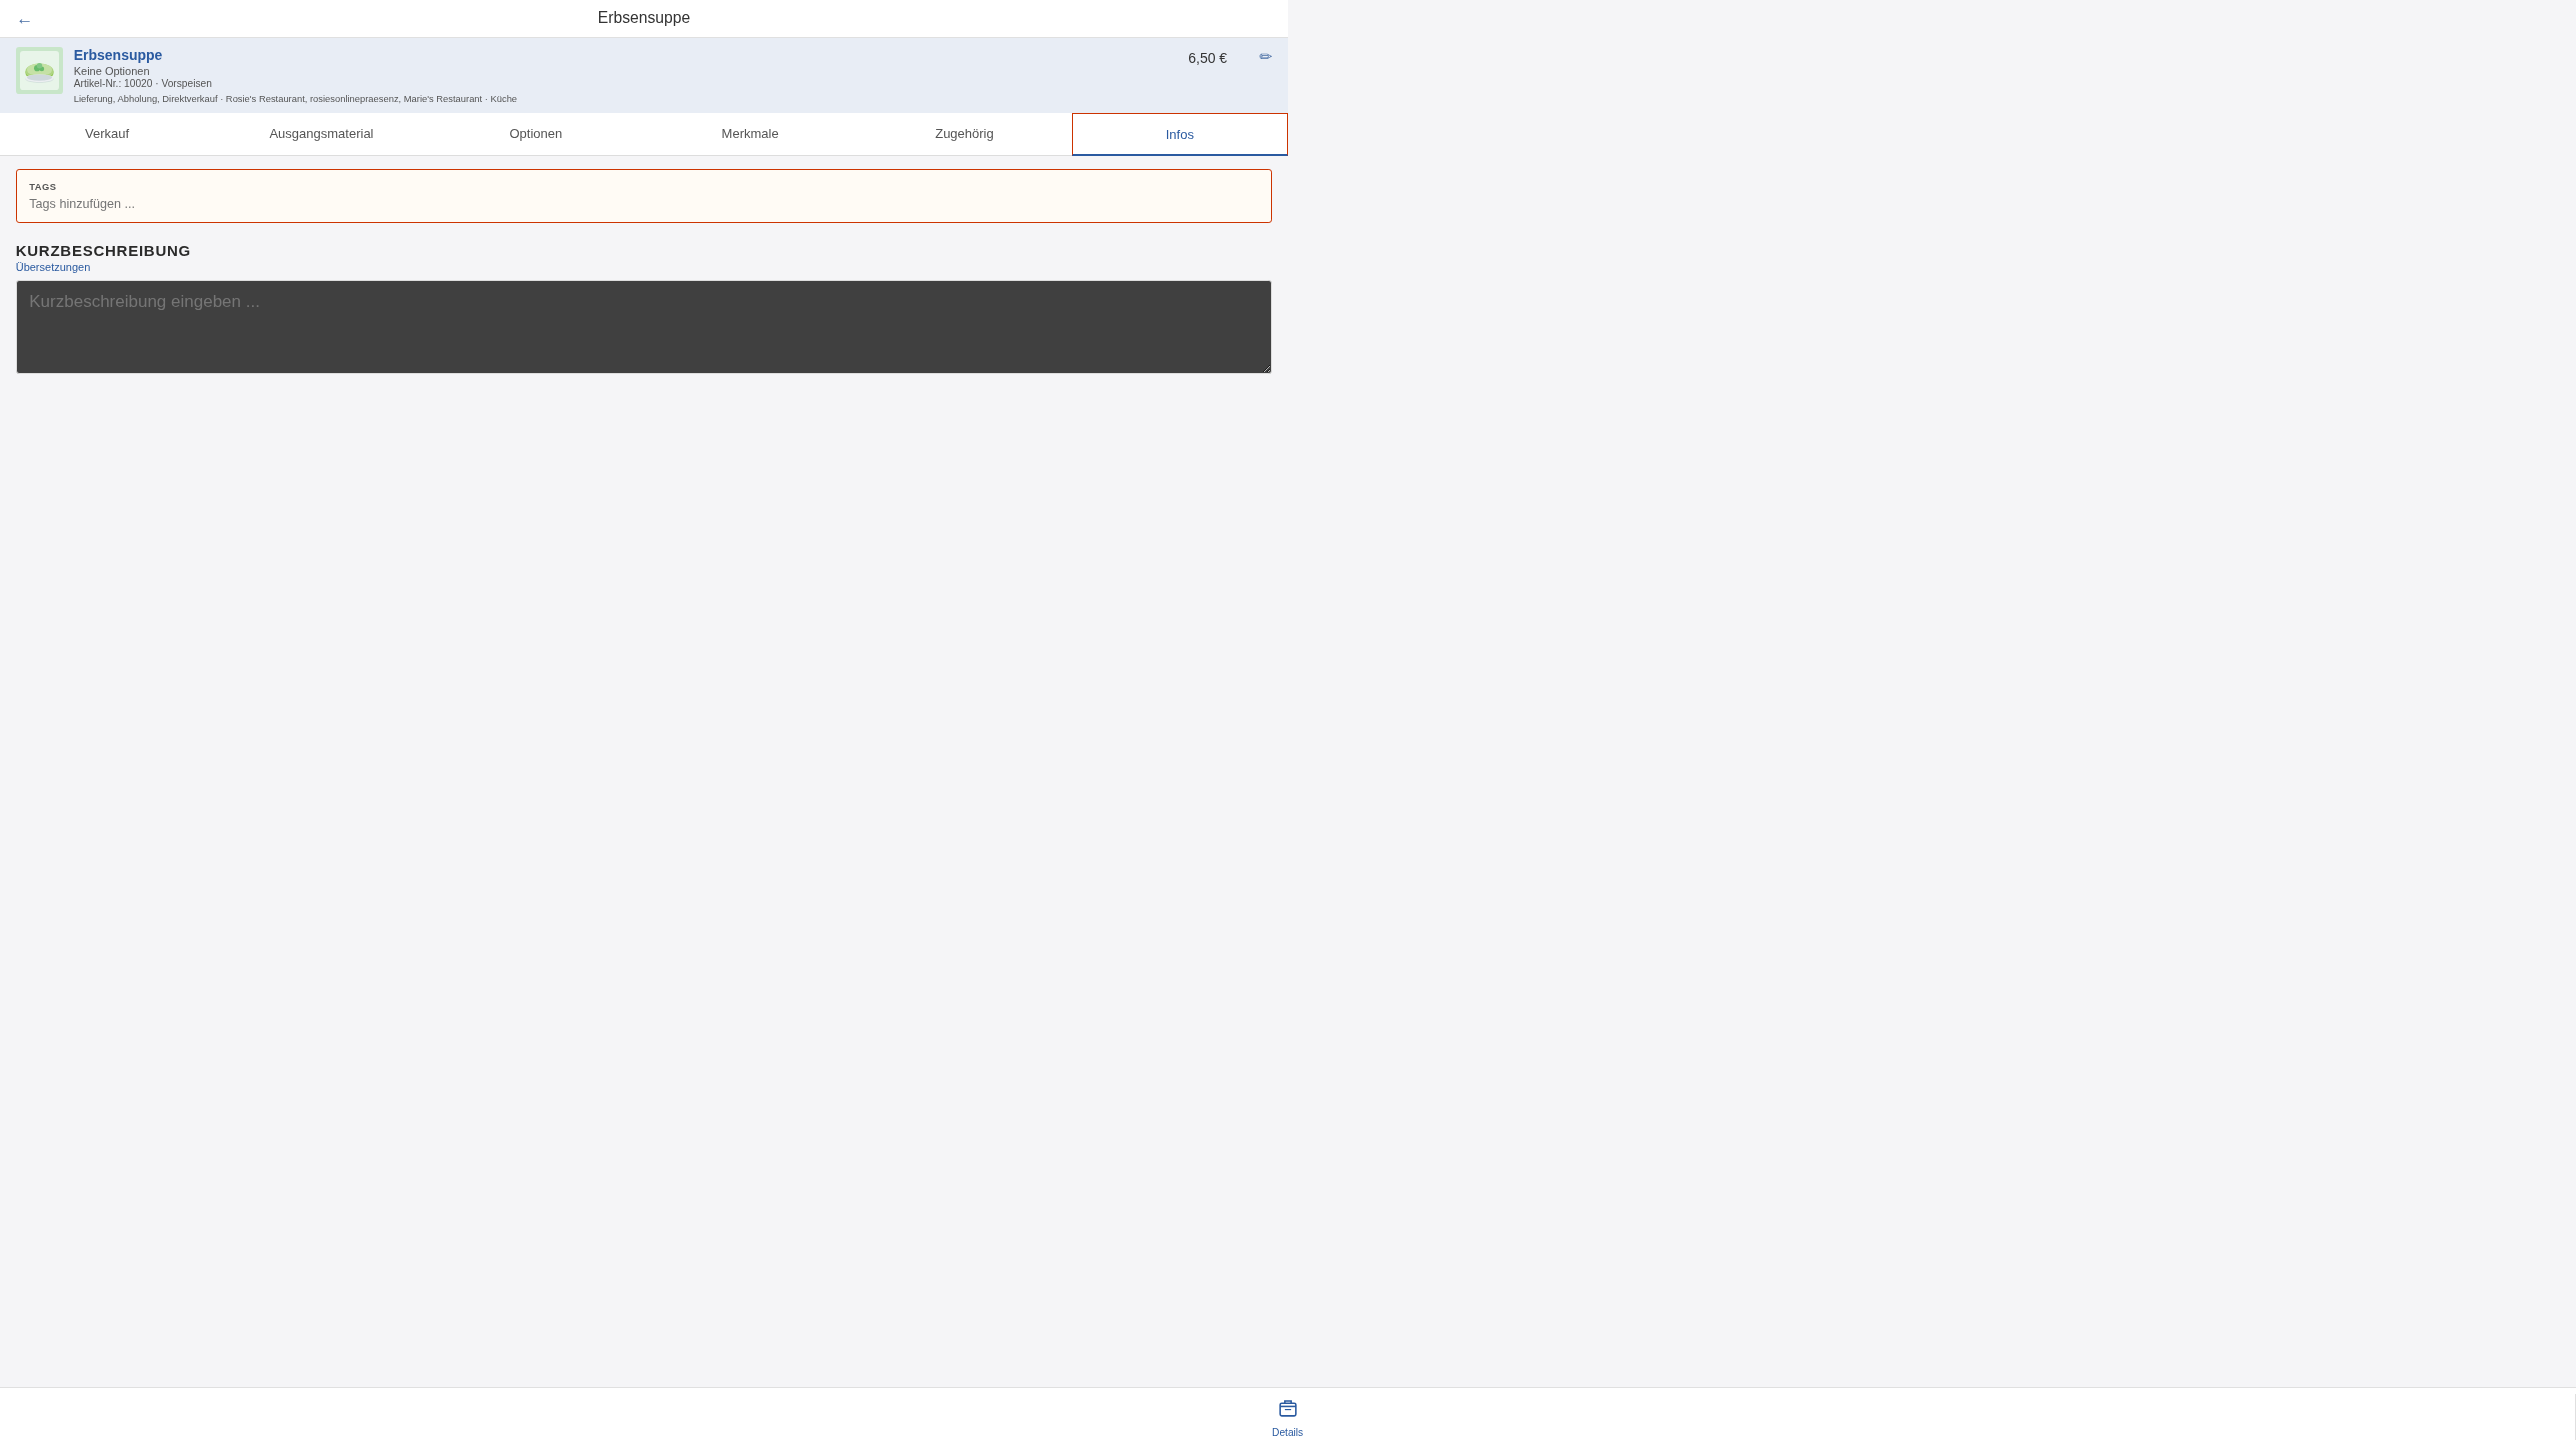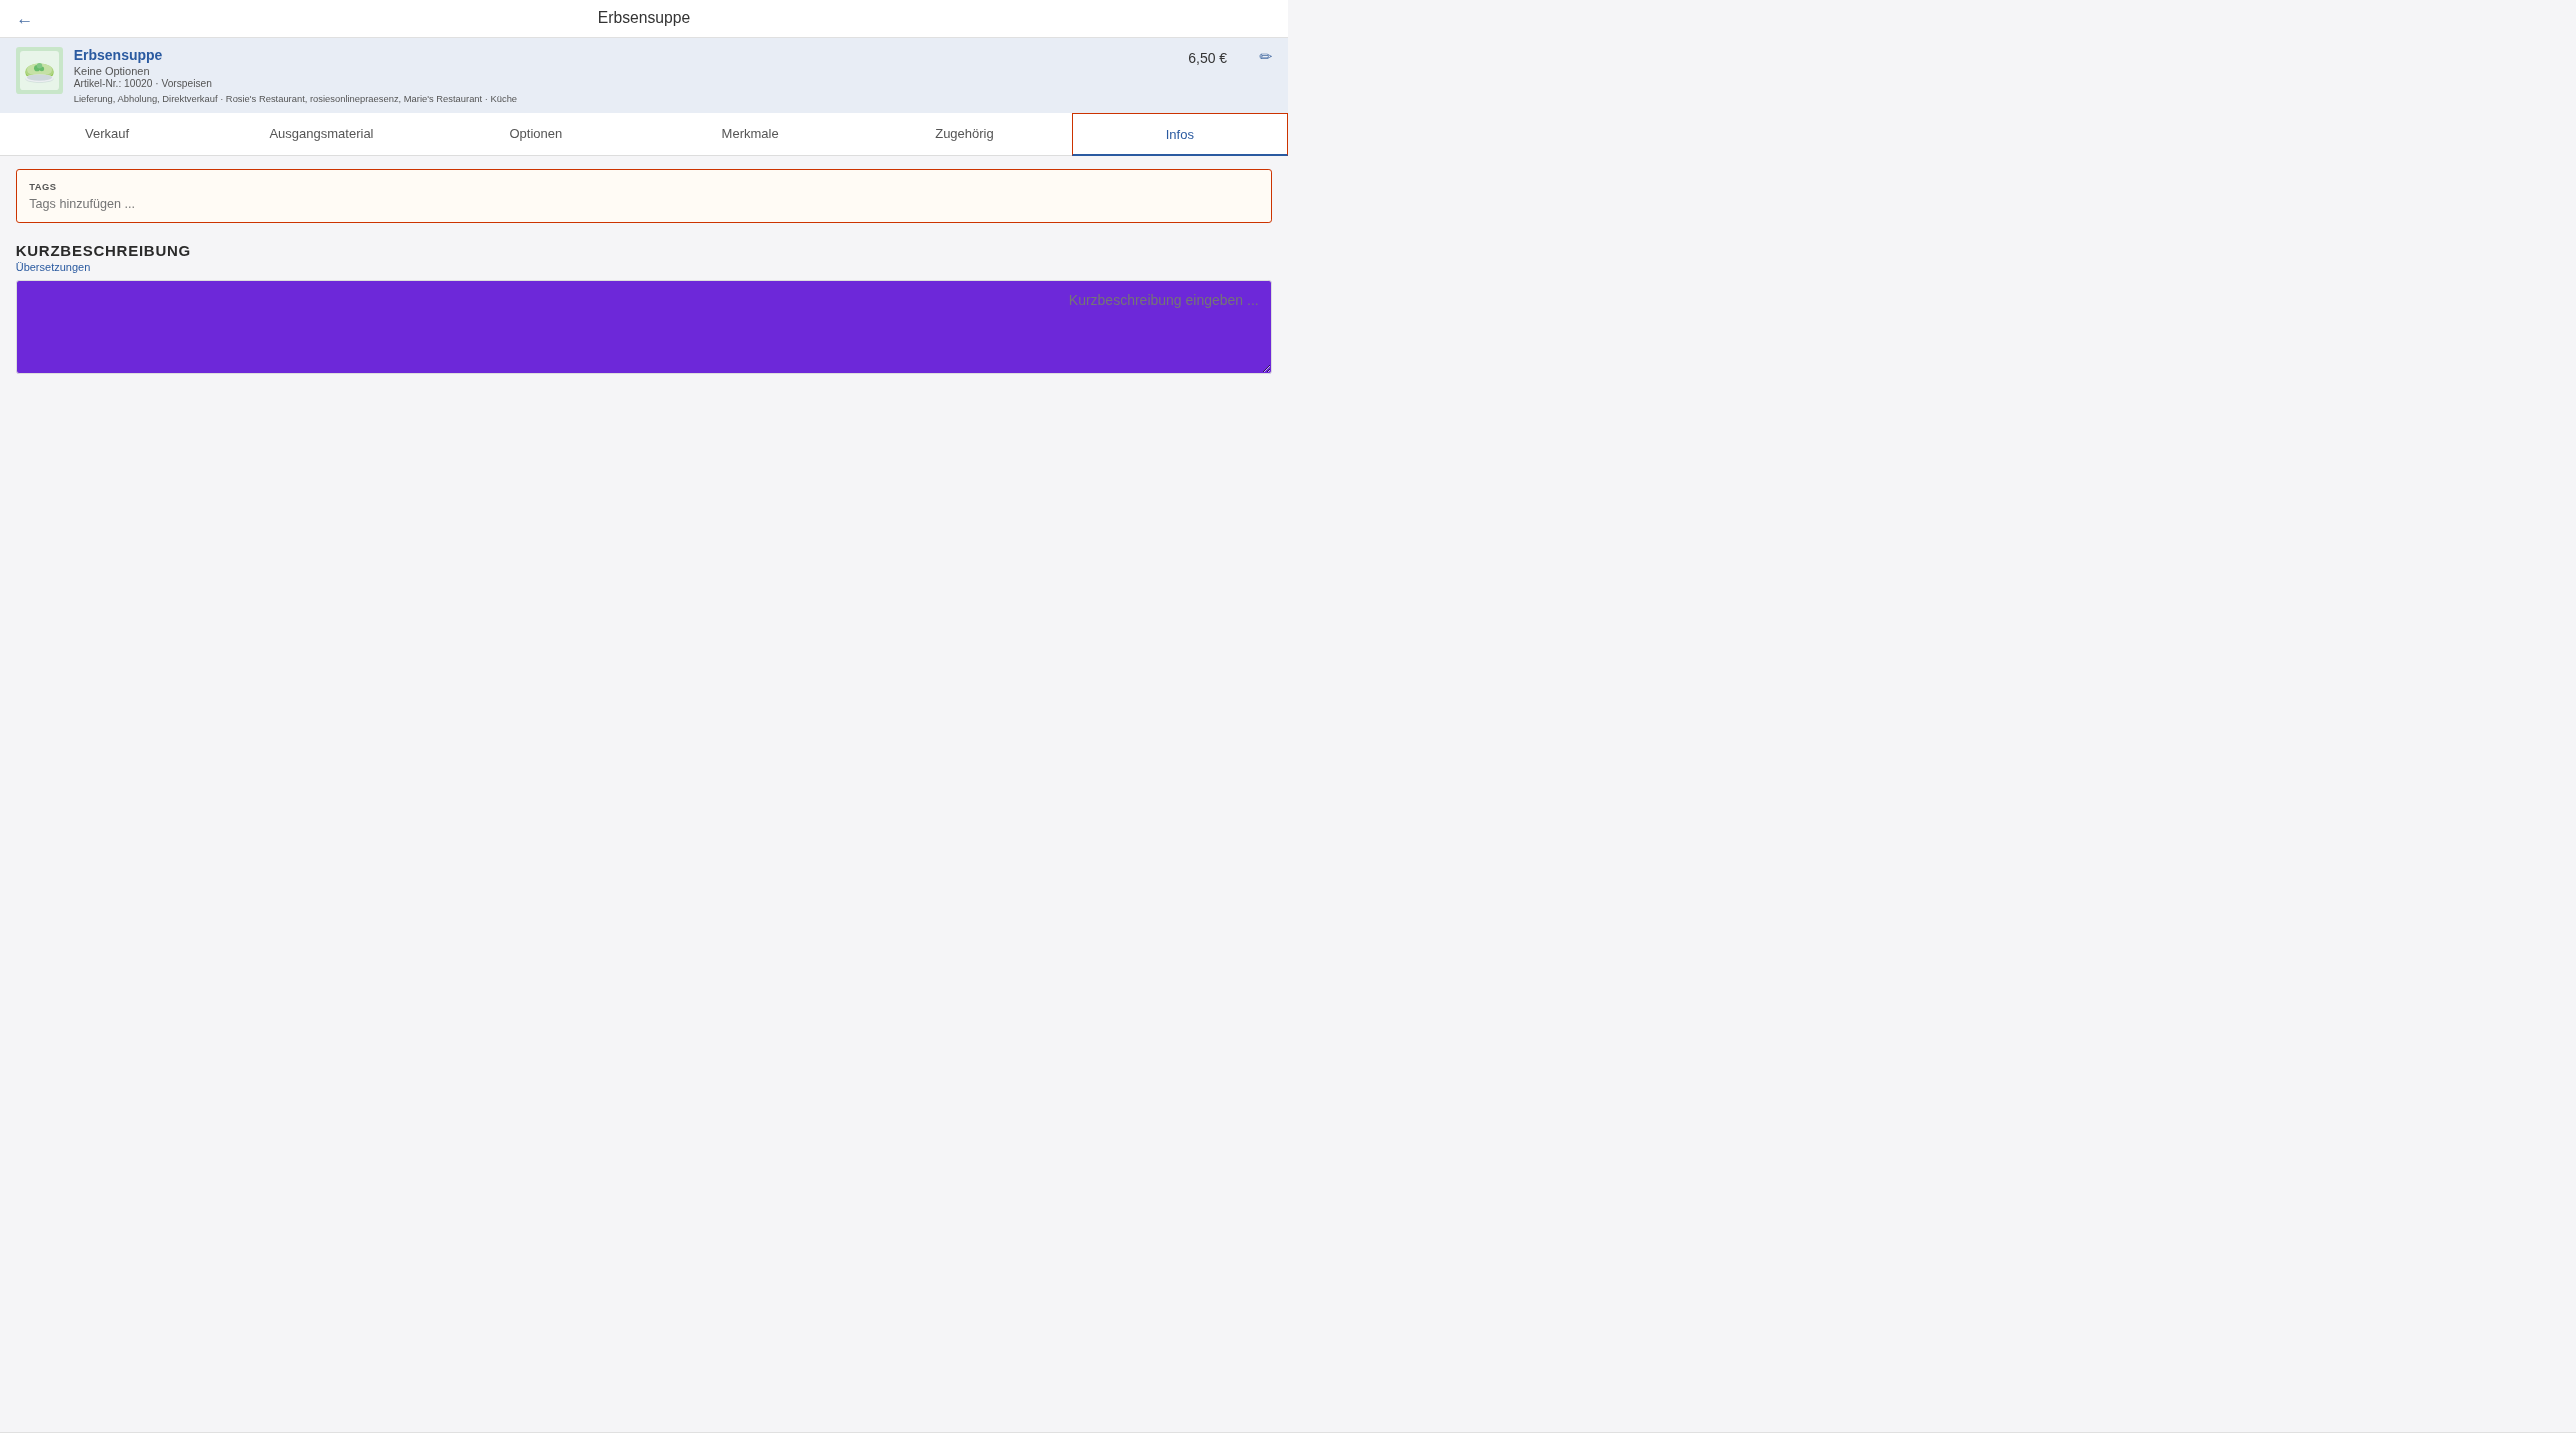--- a/index.html
+++ b/index.html
@@ -172,31 +172,30 @@
     }
     .section-link {
       font-size: 11px;
       color: #2a5aa0;
       cursor: pointer;
       margin-bottom: 6.3px;
       display: inline-block;
     }
     .section-textarea {
       width: 100%;
-      background: #6d28d9;
+      background: #404040;
       border: 0.8px solid #ddd;
       border-radius: 3.1px;
       padding: 11px 12.6px;
-      font-size: 14px;
+      font-size: 17px;
       color: #aaa;
       min-height: 94px;
       resize: vertical;
       outline: none;
       font-family: inherit;
-      text-align: right;
     }
 
     
     .bottom-nav {
       position: fixed;
       bottom: 0;
       left: 0;
       right: 0;
       width: 100%;
       background: #fff;
@@ -285,15 +284,26 @@
   <div class="section-block">
     <div class="section-title">KURZBESCHREIBUNG</div>
     <span class="section-link">Übersetzungen</span>
     <textarea class="section-textarea" placeholder="Kurzbeschreibung eingeben ..." style=""></textarea>
   </div>
 
 
 </div>
 
 <div class="bottom-nav">
+  <div class="bottom-nav-item active">
+    <span class="nav-icon">
+      <svg width="22" height="22" viewBox="0 0 28 28" fill="none" xmlns="http://www.w3.org/2000/svg">
+        <rect x="4" y="8" width="20" height="16" rx="2" stroke="#2a5aa0" stroke-width="2" fill="none"></rect>
+        <path d="M4 12h20" stroke="#2a5aa0" stroke-width="2"></path>
+        <path d="M10 8V5h8v3" stroke="#2a5aa0" stroke-width="2"></path>
+        <path d="M10 16h8" stroke="#2a5aa0" stroke-width="1.5"></path>
+      </svg>
+    </span>
+    <span>Details</span>
+  </div>
   <div class="divider-v"></div>
 </div>
 
 
 </body></html>

